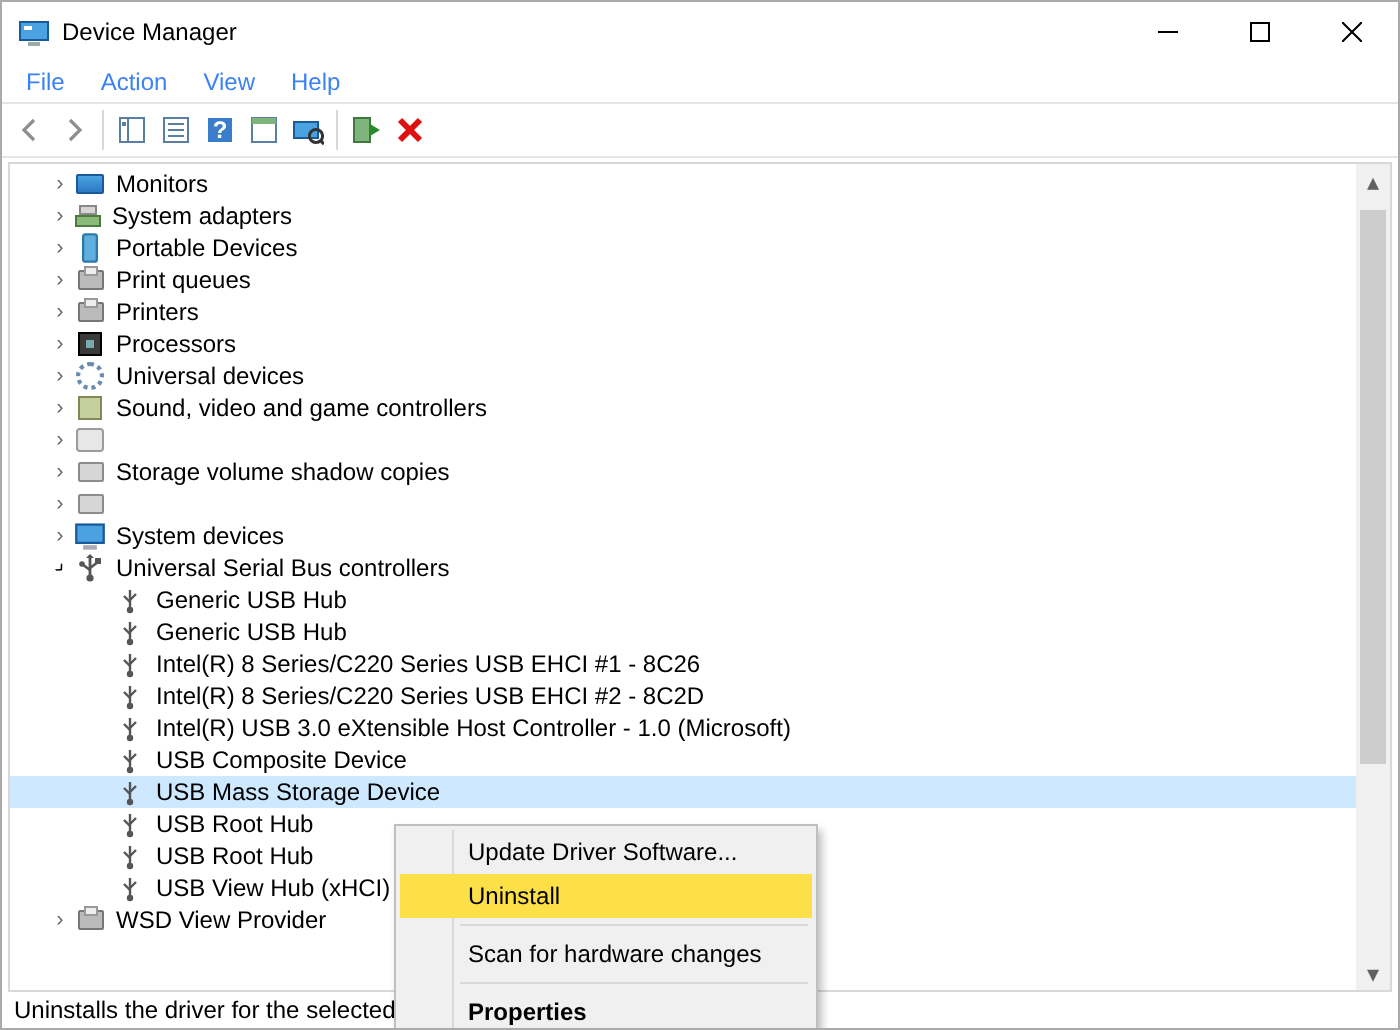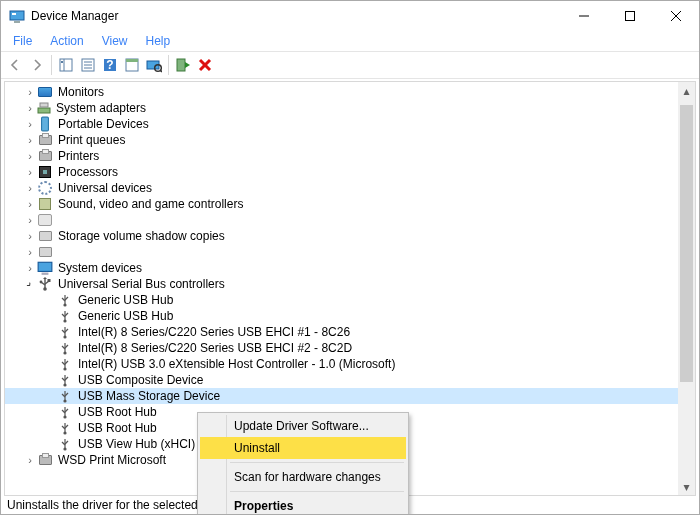--- a/index.html
+++ b/index.html
@@ -412,21 +412,21 @@
         </span>
         <span class="lbl">USB View Hub (xHCI)</span>
       </div>
 
     <div class="row">
         <span class="ind" style="width:18px"></span>
         <span class="tw tri">›</span>
         <span class="ic">
           <span class="prt"></span>
         </span>
-        <span class="lbl">WSD Print Microsoft</span>
+        <span class="lbl">WSD View Provider</span>
       </div>
 
   </div>
 
   <div class="scroll">
     <div class="arrow au">▴</div>
     <div class="track">
         <div class="thumb"></div>
       </div>
     <div class="arrow ad">▾</div>

